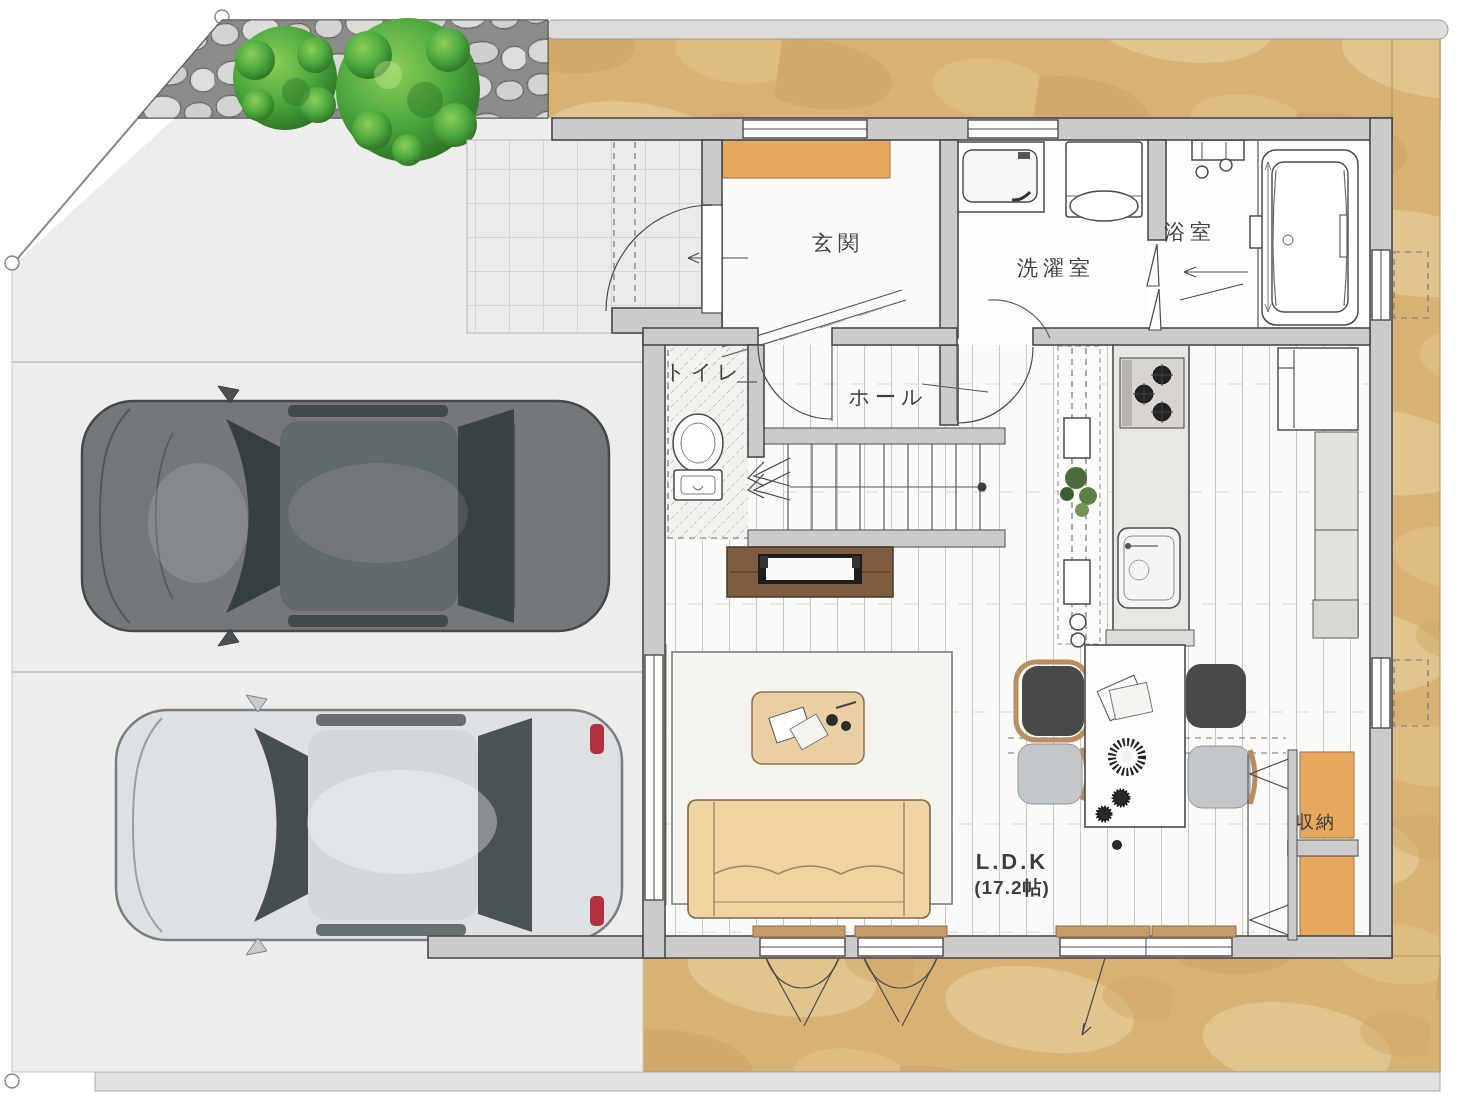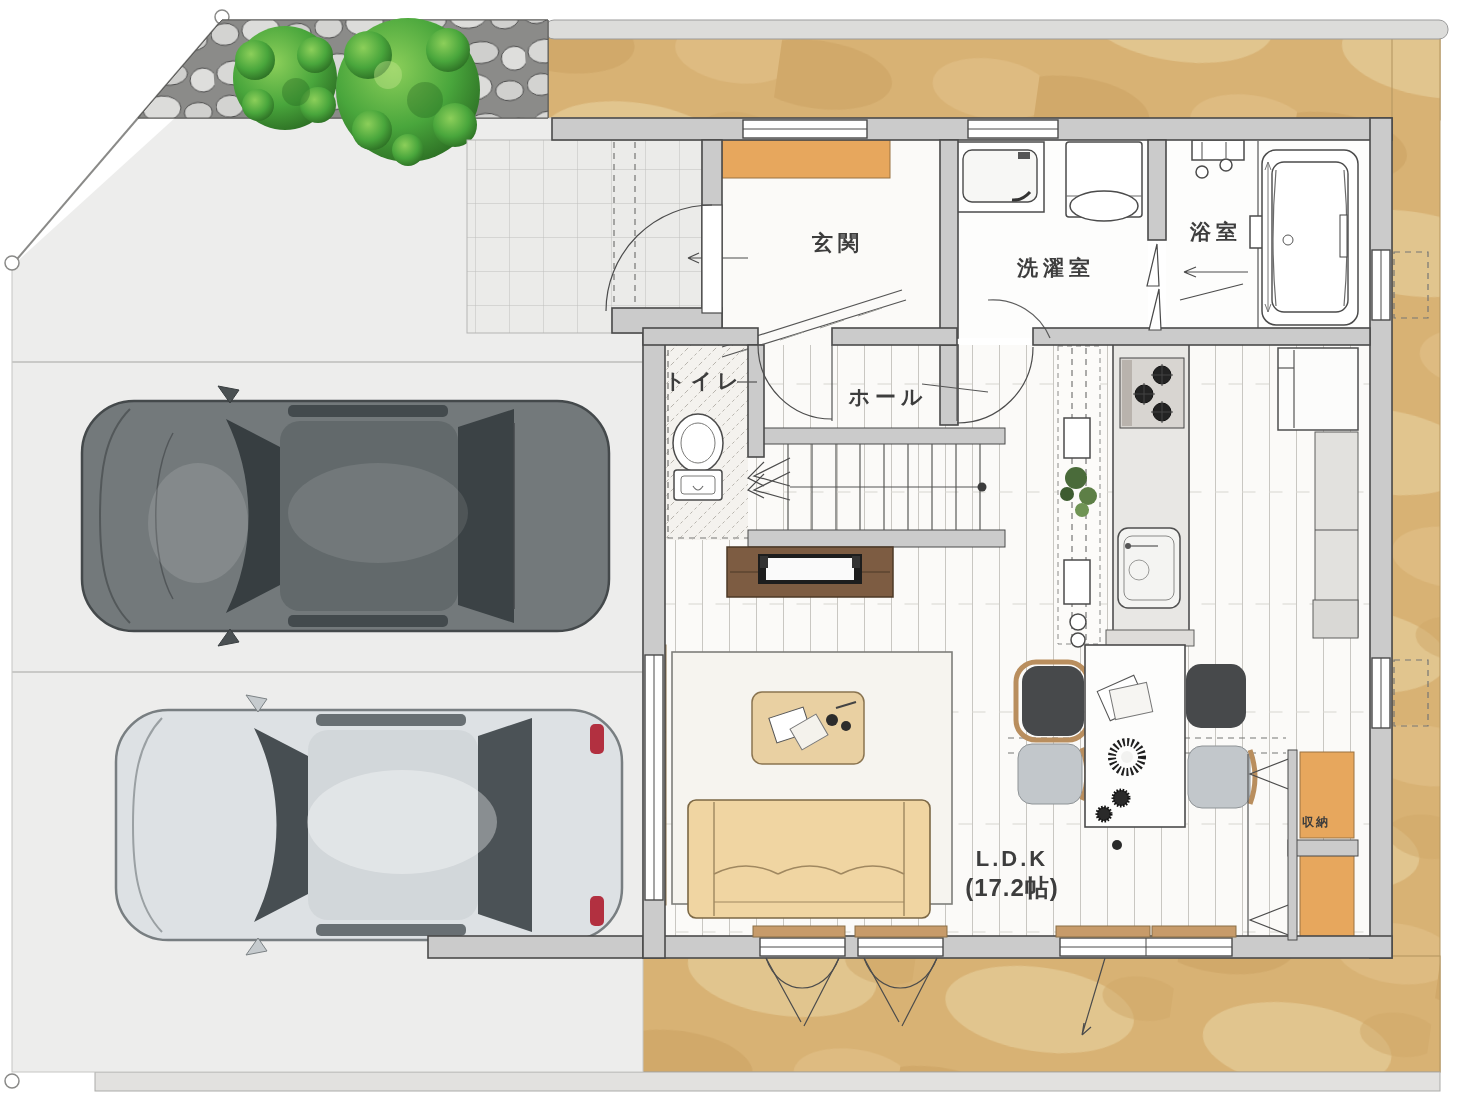--- a/index.html
+++ b/index.html
@@ -17,26 +17,26 @@
   .floor{fill:var(--floor);}
   .planks{fill:url(#plankPat);}
   .fix{fill:#ffffff;stroke:#4b4b4b;stroke-width:1.5;}
   .fix2{fill:none;stroke:#6b6b6b;stroke-width:1.2;}
   .thin{stroke:#555;stroke-width:1.2;fill:none;}
   .dash{stroke:#767674;stroke-width:1.2;fill:none;stroke-dasharray:6 5;}
   .arc{stroke:#4c4c4c;stroke-width:1.2;fill:none;}
   .orange{fill:var(--orange);stroke:#9a7342;stroke-width:1;}
   .wood{fill:var(--wood);stroke:#8a6f46;stroke-width:1;}
   .lbl{position:absolute;transform:translate(-50%,-50%);color:var(--label);
-       font-weight:bold;font-size:21px;letter-spacing:5px;white-space:nowrap;}
-  .lbl-sm{font-size:12px;letter-spacing:2px;}
+       font-weight:normal;font-size:21px;letter-spacing:5px;white-space:nowrap;}
+  .lbl-sm{font-size:18px;letter-spacing:2px;}
   .ldk-box{position:absolute;transform:translate(-50%,-50%);color:var(--label);
        font-weight:bold;text-align:center;line-height:1.25;}
   .ldk-box .l1{font-size:22px;letter-spacing:3px;}
-  .ldk-box .l2{font-size:24px;letter-spacing:1px;}
+  .ldk-box .l2{font-size:19px;letter-spacing:1px;}
 </style>
 </head>
 <body>
 
 <div id="stage">
 <svg id="plan-svg" width="1466" height="1112" viewBox="0 0 1466 1112">
   <defs>
     <pattern id="tanPat" width="260" height="200" patternUnits="userSpaceOnUse" patternTransform="rotate(8)">
       <rect width="260" height="200" fill="#d8b274"></rect>
       <ellipse cx="130" cy="55" rx="95" ry="42" fill="#e7cf9d" opacity="0.65"></ellipse>
@@ -422,21 +422,21 @@
   </g>
 
   <g>
     <line x1="737" y1="382" x2="757" y2="382" class="thin"></line>
     <line x1="922" y1="384" x2="988" y2="392" class="thin"></line>
   </g>
 </svg>
 
 <div class="lbl" style="left:838px;top:243px">玄関</div>
 <div class="lbl" style="left:1056px;top:268px">洗濯室</div>
-<div class="lbl" style="left:1216px;top:232px">浴室</div>
-<div class="lbl" style="left:704px;top:381px">トイレ</div>
+<div class="lbl" style="left:1190px;top:232px">浴室</div>
+<div class="lbl" style="left:704px;top:372px">トイレ</div>
 <div class="lbl" style="left:888px;top:397px">ホール</div>
 <div class="lbl lbl-sm" style="left:1316px;top:822px">収納</div>
 <div class="ldk-box" style="left:1012px;top:874px">
   <div class="l1">L.D.K</div>
   <div class="l2">(17.2帖)</div>
 </div>
 </div>
 
 </body></html>

